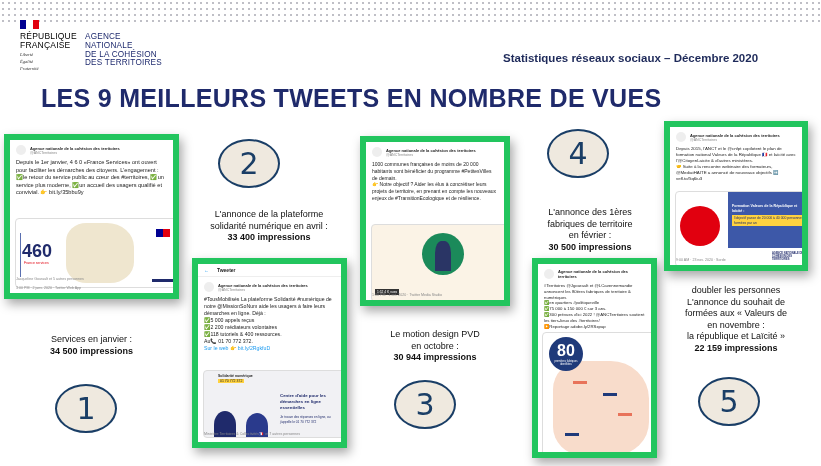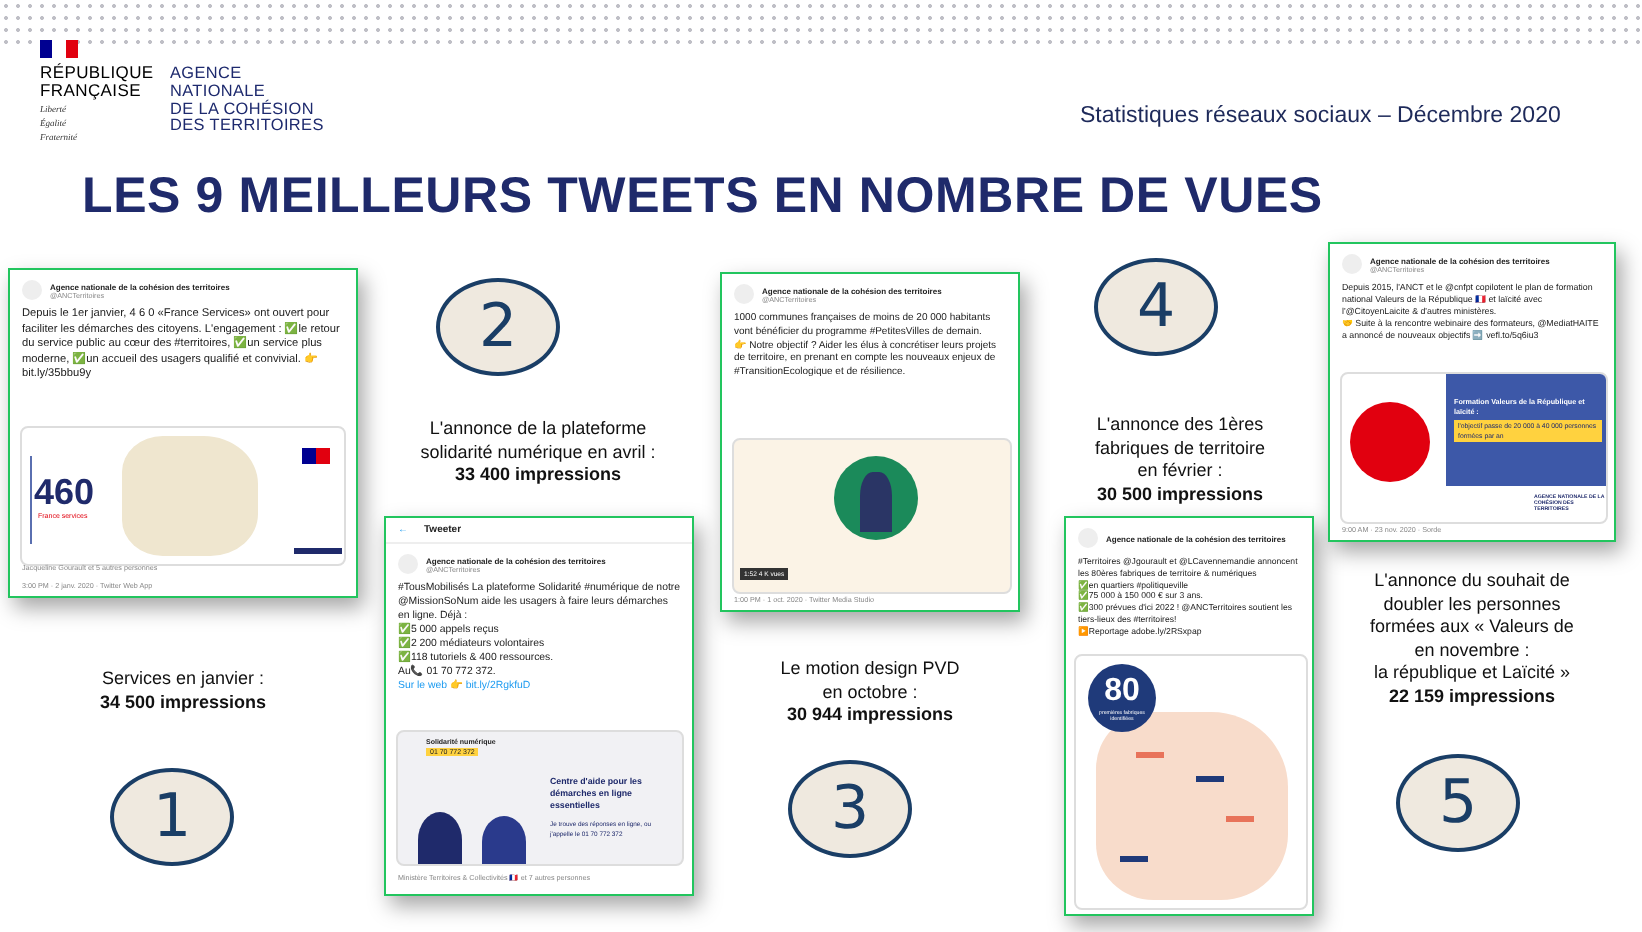--- a/index.html
+++ b/index.html
@@ -5,23 +5,23 @@
 *{box-sizing:border-box;margin:0;padding:0}
 body{width:821px;height:466px;overflow:hidden;background:#fff;font-family:"Liberation Sans",sans-serif;position:relative;color:#111}
 .dots{position:absolute;left:0;top:0;width:821px;height:22px;background-image:radial-gradient(#b8b8c0 0.9px,transparent 1.1px);background-size:6px 6px;opacity:.9}
 .logo-rf{position:absolute;left:20px;top:20px;width:60px}
 .flag{display:flex;width:19px;height:9px;margin-bottom:3px}
 .flag span{flex:1}
 .rf-name{font-size:8.5px;font-weight:normal;line-height:9px;color:#000;letter-spacing:.2px}
 .rf-motto{font-family:"Liberation Serif",serif;font-style:italic;font-size:4.5px;line-height:5px;color:#333;margin-top:2px}
 .logo-anct{position:absolute;left:85px;top:33px;font-size:8.2px;line-height:8.8px;color:#1e2a6e;letter-spacing:.2px}
 .logo-anct b{font-weight:normal}
-.subtitle{position:absolute;left:540px;top:52px;font-size:11.5px;font-weight:normal;color:#1e2a5a}
+.subtitle{position:absolute;left:503px;top:52px;font-size:11.5px;font-weight:bold;color:#1e2a5a}
 .main-title{position:absolute;left:41px;top:84px;font-size:25px;font-weight:bold;color:#1f2a6b;letter-spacing:.3px}
-.card{position:absolute;background:#fff;border:1px solid #22c55e;box-shadow:3px 5px 10px rgba(0,0,0,.35);overflow:hidden;font-size:5.5px;color:#222}
+.card{position:absolute;background:#fff;border:6px solid #22c55e;box-shadow:3px 5px 10px rgba(0,0,0,.35);overflow:hidden;font-size:5.5px;color:#222}
 .card .hdr{display:flex;align-items:center;padding:5px 6px 2px}
 .card .av{width:10px;height:10px;border-radius:50%;background:#eee;margin-right:4px;flex-shrink:0}
 .card .acct{font-size:4px;font-weight:bold;color:#222;line-height:5px}
 .card .handle{font-size:3.6px;color:#888}
 .card .txt{padding:2px 6px;line-height:8px;font-size:6px}
 .card .link{color:#1d9bf0}
 .card .meta{position:absolute;left:6px;bottom:3px;font-size:3.6px;color:#888}
 .badge{position:absolute;width:62px;height:49px;border:2px solid #1a3e66;border-radius:50%;background:#efe9df;display:flex;align-items:center;justify-content:center;font-size:30px;color:#1a3e66;font-family:"DejaVu Sans",sans-serif}
 .cap{position:absolute;text-align:center;font-size:9px;line-height:11.5px;color:#111}
 .cap b{font-weight:bold}
@@ -194,20 +194,20 @@
     <div style="position:absolute;left:4px;top:14px;width:40px;height:40px;border-radius:50%;background:#e1000f"></div>
     <div style="position:absolute;left:52px;top:0;width:82px;height:56px;background:#3d58a8;color:#fff;padding:12px 4px 0">
       <div style="font-size:3.6px;line-height:4.6px;font-weight:bold">Formation Valeurs de la République et laïcité :</div>
       <div style="font-size:3.4px;line-height:4.4px;background:#ffd23f;color:#1f2a6b;padding:1px 2px;margin-top:2px">l'objectif passe de 20 000 à 40 000 personnes formées par an</div>
     </div>
     <div style="position:absolute;left:96px;top:60px;width:36px;font-size:2.6px;line-height:3px;color:#1f2a6b;font-weight:bold">AGENCE NATIONALE DE LA COHÉSION DES TERRITOIRES</div>
   </div>
   <div class="meta">9:00 AM · 23 nov. 2020 · Sorde</div>
 </div>
 <div class="cap" style="left:664px;top:285px;width:144px">
+  <div>doubler les personnes</div>
   <div>L'annonce du souhait de</div>
-  <div>doubler les personnes</div>
   <div>formées aux « Valeurs de</div>
   <div>en novembre  :</div>
   <div>la république et Laïcité »</div>
   <b>22 159 impressions</b>
 </div>
 <div class="badge" style="left:698px;top:377px">5</div>
 
 </body></html>

